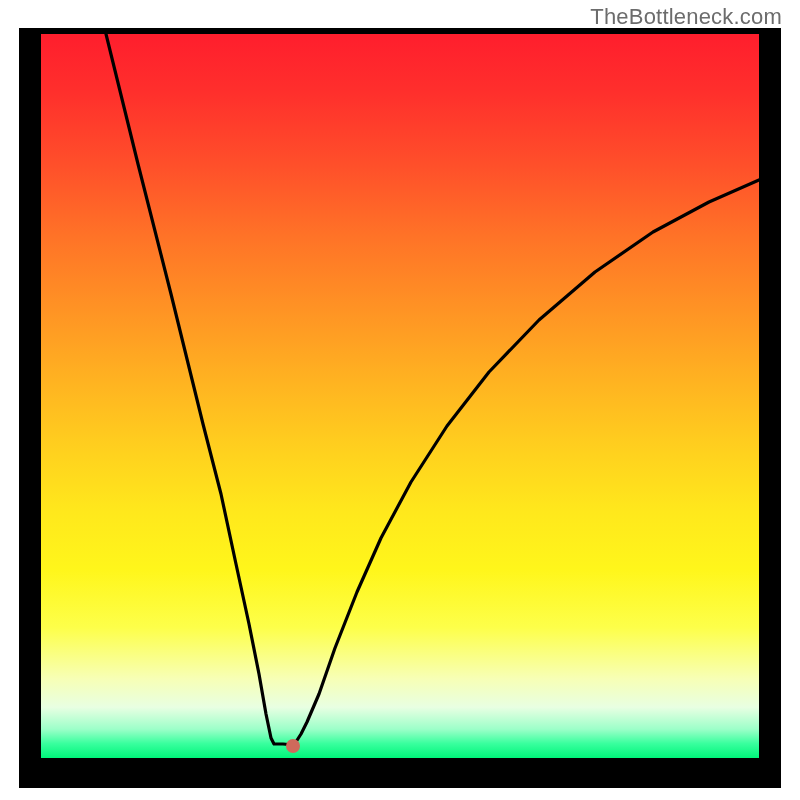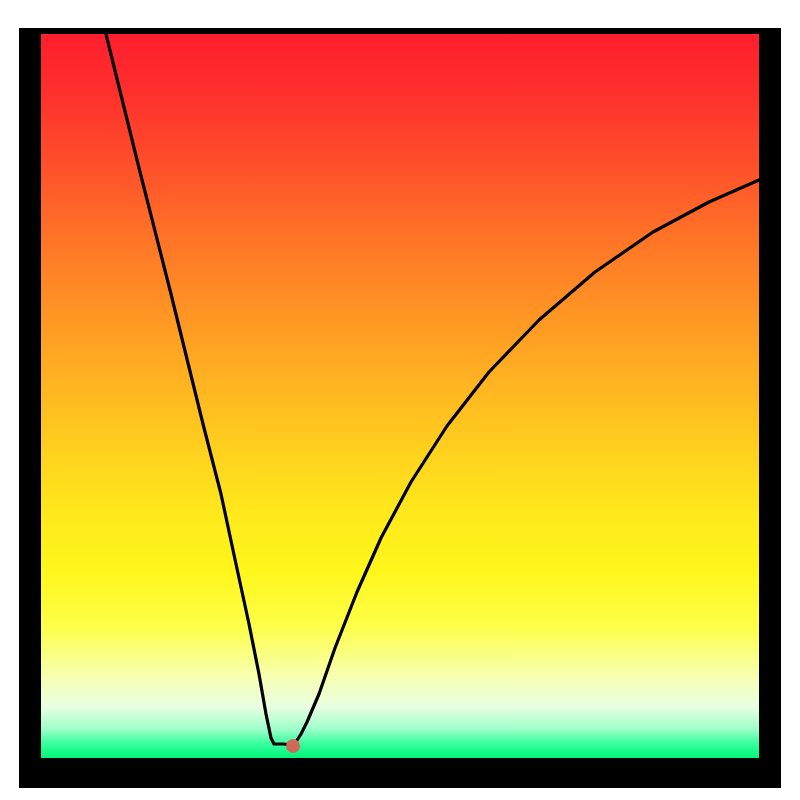--- a/index.html
+++ b/index.html
@@ -79,20 +79,21 @@
     border-radius: 50%;
     background: #cf6a5b;
     transform: translate(-50%, -50%);
   }
 </style>
 </head>
 <body>
 
 <div class="container">
 
+  <div class="watermark">TheBottleneck.com</div>
 
   <div class="plot-outer">
 
     <div class="plot-inner">
 
       <svg class="curve" viewBox="0 0 718 724" preserveAspectRatio="none">
         <path d="M 65 0 L 97 130 L 130 260 L 162 390 L 180 460 L 195 530 L 208 590 L 218 640 L 225 680 L 230 704 L 233 710 L 242 710 L 253 711 L 260 700 L 266 688 L 278 660 L 294 614 L 316 558 L 340 504 L 370 448 L 406 392 L 448 338 L 498 286 L 554 238 L 612 198 L 668 168 L 718 146"></path>
       </svg>
 
       <div class="min-dot" style="left: 252px; top: 712px; background: rgb(207, 106, 91);"></div>

